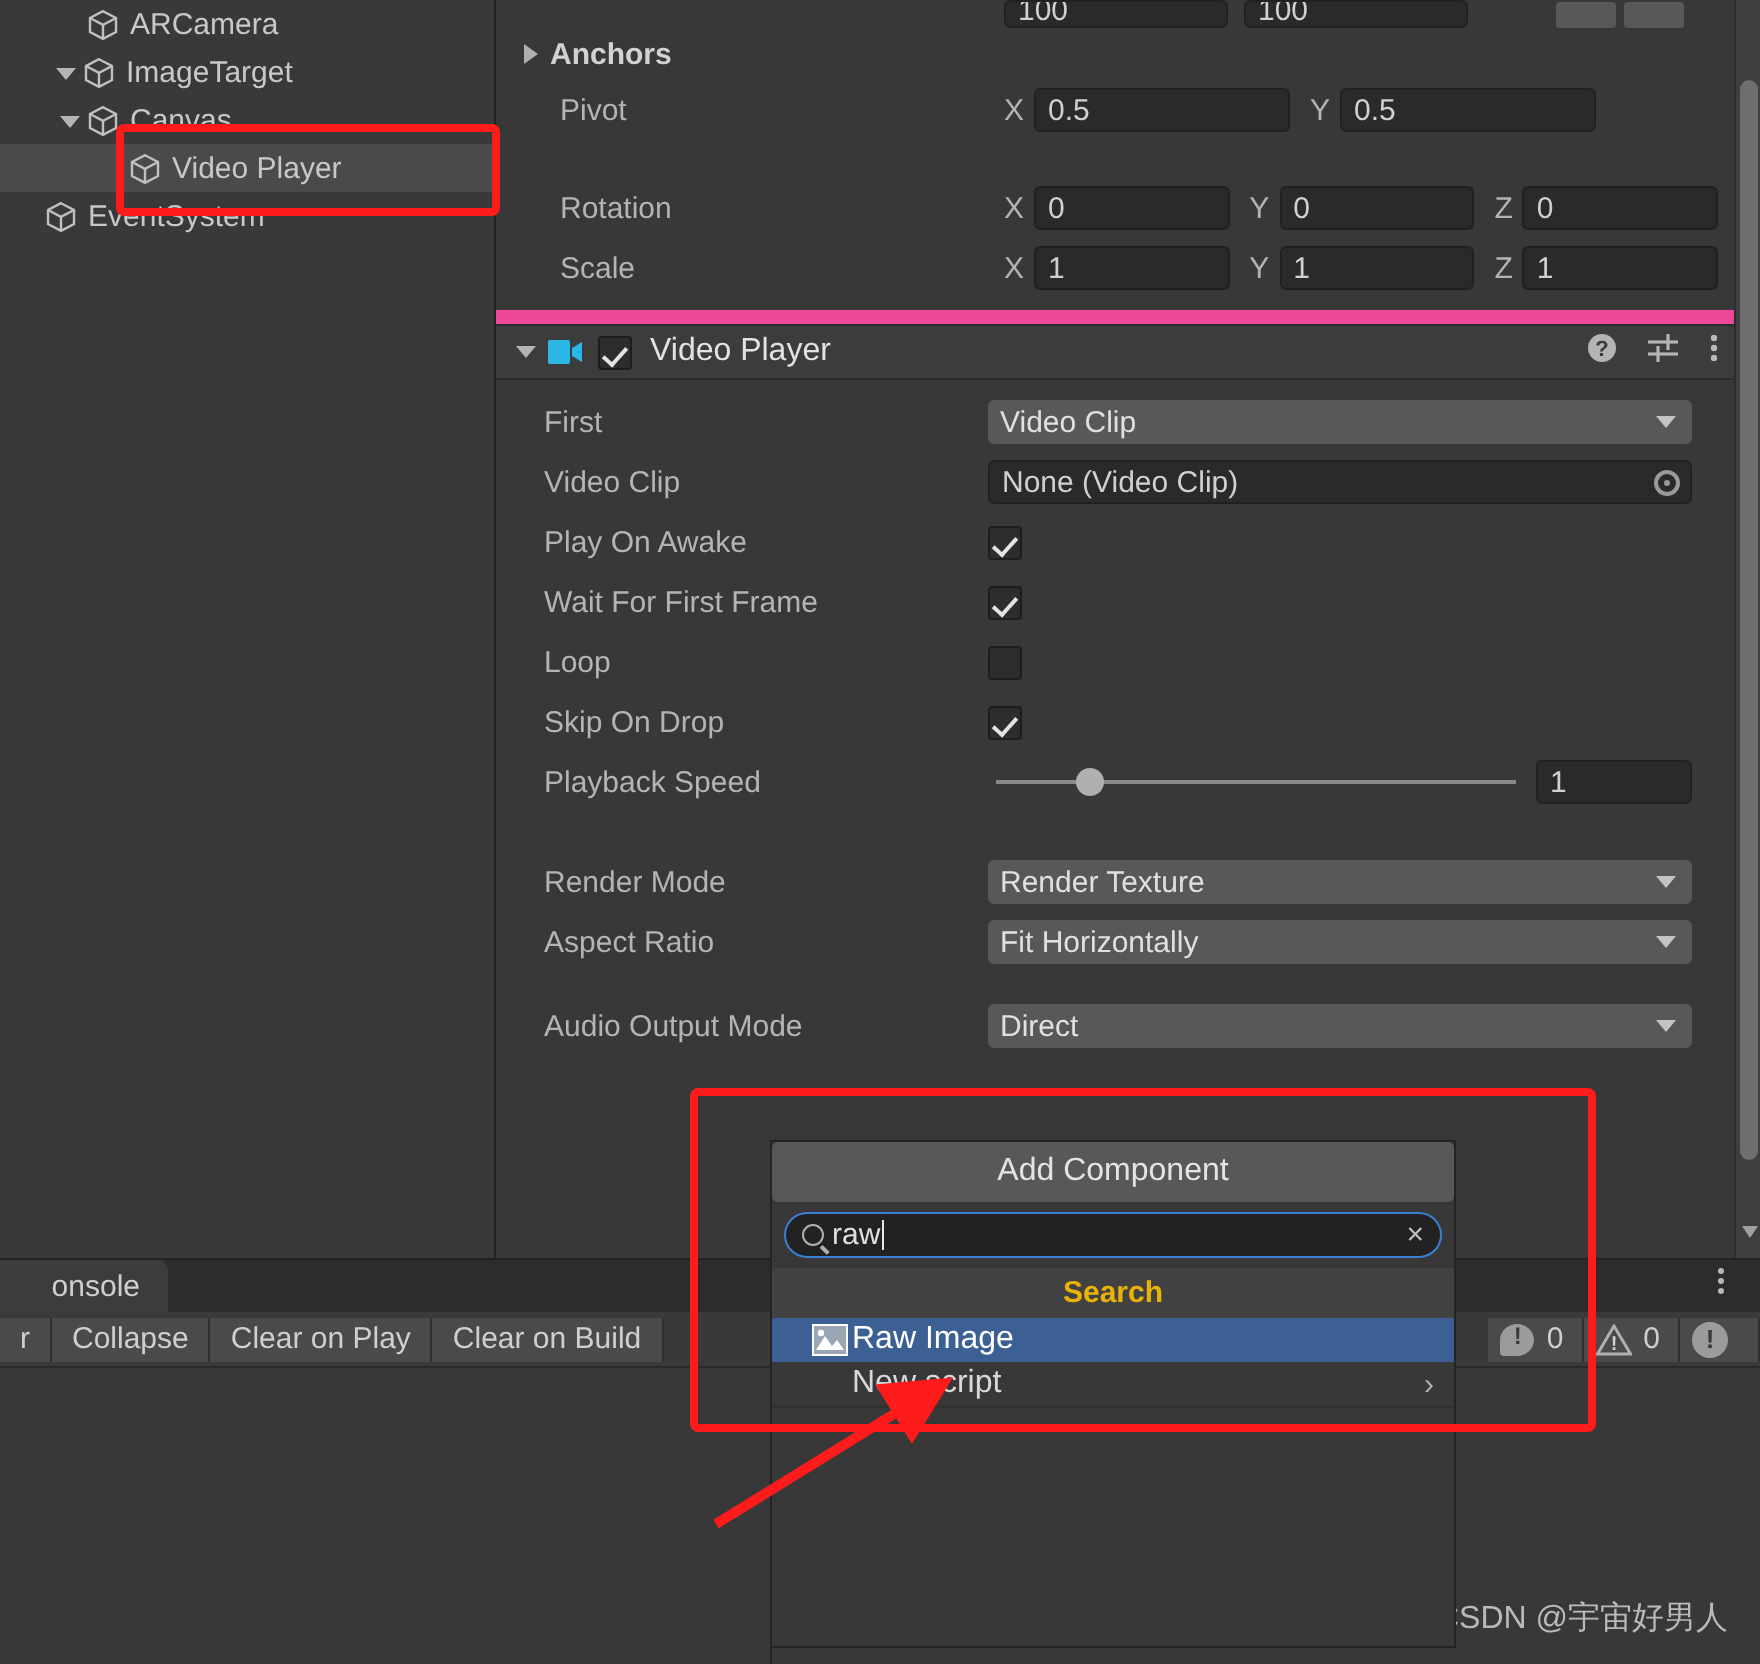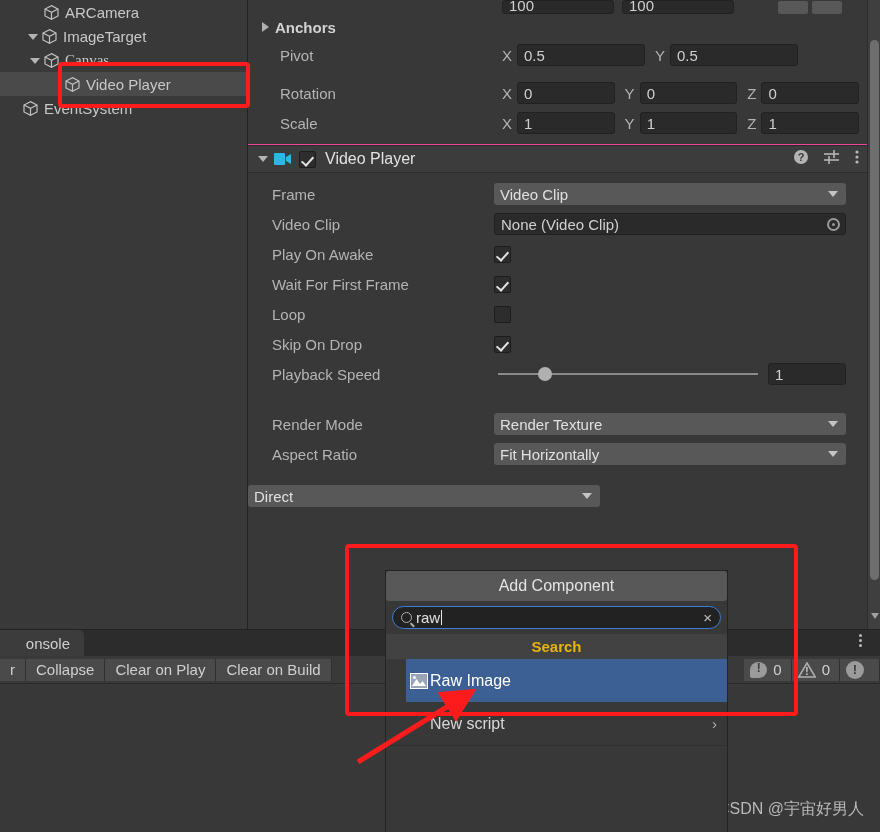--- a/index.html
+++ b/index.html
@@ -33,21 +33,21 @@
   .cube { width: 17px; height: 17px; flex: none; margin-right: 5px; }
   .cube svg { display: block; }
 
   
   #inspector {
     position: absolute; left: 248px; top: 0; right: 0; height: 764px;
     background: #383838; overflow: hidden;
   }
   .insp-inner { position: absolute; left: 0; top: 0; right: 13px; bottom: 0; }
 
-  .rt-block { padding: 0 8px 6px 8px; border-bottom: 1px solid #ec4899; }
+  .rt-block { padding: 0 8px 6px 8px; border-bottom: 7px solid #ec4899; }
   .row { display: flex; align-items: center; height: 26px; }
   .row.tall { height: 30px; }
   .lbl {
     color: #b4b4b4; font-size: 15px; width: 246px; flex: none;
     padding-left: 24px; white-space: nowrap; overflow: hidden;
   }
   .lbl.bold { color: #d2d2d2; font-weight: bold; padding-left: 22px; }
 
   .fld {
     background: #2a2a2a; border: 1px solid #212121; border-radius: 3px;
@@ -176,22 +176,22 @@
   #ac-query { color: #e0e0e0; font-size: 15px; }
   #ac-caret {
     width: 1px; height: 15px; background: #e8e8e8; margin-left: 1px;
   }
   #ac-clear { margin-left: auto; color: #c0c0c0; font-size: 15px; line-height: 1; }
   #ac-sectitle {
     height: 25px; background: #424242; display: flex; align-items: center;
     justify-content: center; color: #eab308; font-size: 15px; font-weight: bold;
   }
   .ac-item {
-    height: 43px; display: flex; align-items: center;
-    color: #d8d8d8; font-size: 16px; padding-left: 4px; margin-left: 20px;
+    height: 22px; display: flex; align-items: center;
+    color: #d8d8d8; font-size: 16px; padding-left: 20px;
   }
   .ac-item.hl { background: #3d6094; color: #ffffff; }
   .ac-img-icon {
     width: 18px; height: 16px; flex: none; margin-right: 2px;
   }
   .ac-chev { margin-left: auto; margin-right: 10px; color: #b0b0b0; font-size: 15px; }
   #ac-body { height: 120px; background: #383838; border-top: 1px solid #303030; }
 
   
   #console {
@@ -282,21 +282,21 @@
           <span class="h-foldout open"></span>
           <span class="cube">
             <svg width="17" height="17" viewBox="0 0 17 17">
               <path d="M8.5 1.6 L15 5 L15 12 L8.5 15.4 L2 12 L2 5 Z" fill="none" stroke="#c0c0c0" stroke-width="1.2"></path>
               <path d="M2 5 L8.5 8.4 L15 5" fill="none" stroke="#c0c0c0" stroke-width="1.2"></path>
               <path d="M8.5 8.4 L8.5 15.4" fill="none" stroke="#c0c0c0" stroke-width="1.2"></path>
             </svg>
           </span>
           <span>ImageTarget</span>
         </div>
-        <div class="h-row" style="padding-left: 29px; font-family: Liberation Serif, serif;">
+        <div class="h-row" style="padding-left: 29px;">
           <span class="h-foldout open"></span>
           <span class="cube">
             <svg width="17" height="17" viewBox="0 0 17 17">
               <path d="M8.5 1.6 L15 5 L15 12 L8.5 15.4 L2 12 L2 5 Z" fill="none" stroke="#c0c0c0" stroke-width="1.2"></path>
               <path d="M2 5 L8.5 8.4 L15 5" fill="none" stroke="#c0c0c0" stroke-width="1.2"></path>
               <path d="M8.5 8.4 L8.5 15.4" fill="none" stroke="#c0c0c0" stroke-width="1.2"></path>
             </svg>
           </span>
           <span>Canvas</span>
         </div>
@@ -343,21 +343,21 @@
         </div>
 
         <div class="row tall">
           <span class="lbl">Pivot</span>
           <span class="axis">X</span>
           <div class="fld" style="width:128px">0.5</div>
           <span class="axis" style="margin-left:10px">Y</span>
           <div class="fld" style="width:128px">0.5</div>
         </div>
 
-        <div class="row tall" style="margin-top:8px">
+        <div class="row tall" style="margin-top:19px">
           <span class="lbl">Rotation</span>
           <span class="axis">X</span>
           <div class="fld" style="width:108px">0</div>
           <span class="axis" style="margin-left:10px">Y</span>
           <div class="fld" style="width:108px">0</div>
           <span class="axis" style="margin-left:10px">Z</span>
           <div class="fld" style="width:108px">0</div>
         </div>
 
         <div class="row tall">
@@ -402,21 +402,21 @@
               <circle cx="2" cy="8" r="1.6" fill="#b8b8b8"></circle>
               <circle cx="2" cy="13" r="1.6" fill="#b8b8b8"></circle>
             </svg>
           </span>
         </span>
       </div>
 
       <div class="props">
 
         <div class="row tall">
-          <span class="lbl">Frame</span>
+          <span class="lbl">First</span>
           <div class="dd" style="width:352px">
             <span>Video Clip</span>
             <span class="dd-arrow"></span>
           </div>
         </div>
 
         <div class="row tall">
           <span class="lbl">Video Clip</span>
           <div class="objfld" style="width:352px">
             <span>None (Video Clip)</span>
@@ -465,20 +465,21 @@
 
         <div class="row tall">
           <span class="lbl">Aspect Ratio</span>
           <div class="dd" style="width:352px">
             <span>Fit Horizontally</span>
             <span class="dd-arrow"></span>
           </div>
         </div>
 
         <div class="row tall" style="margin-top:12px">
+          <span class="lbl">Audio Output Mode</span>
           <div class="dd" style="width:352px">
             <span>Direct</span>
             <span class="dd-arrow"></span>
           </div>
         </div>
       </div>
     </div>
 
     <div id="vscroll">
       <div id="vthumb"></div>

